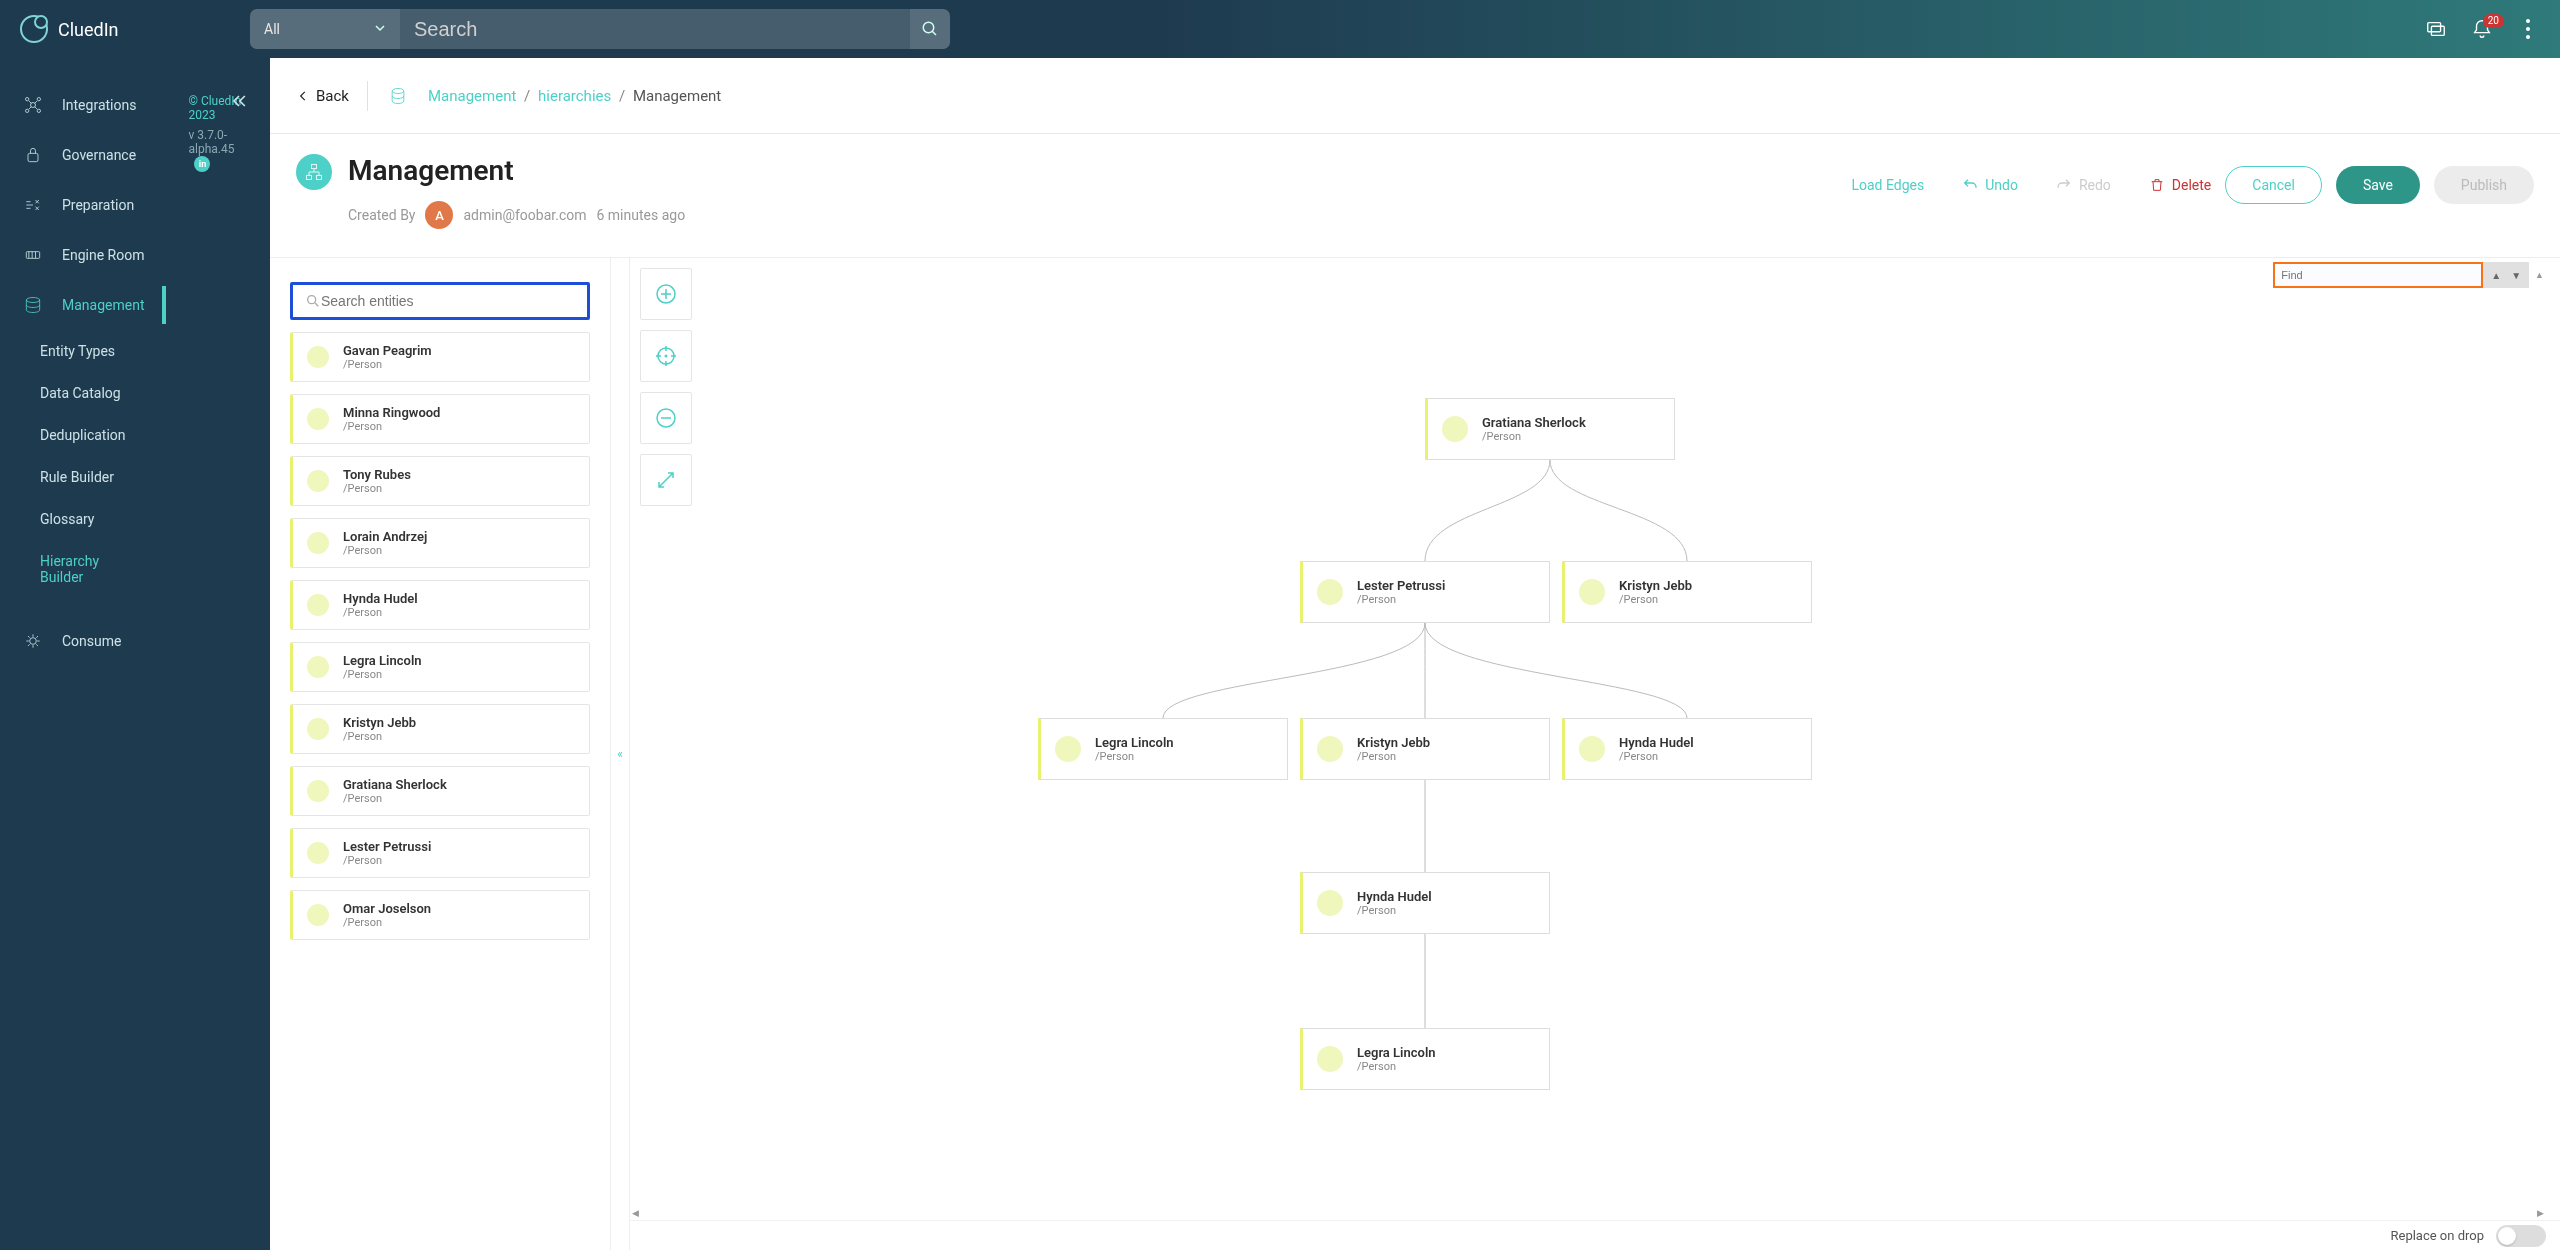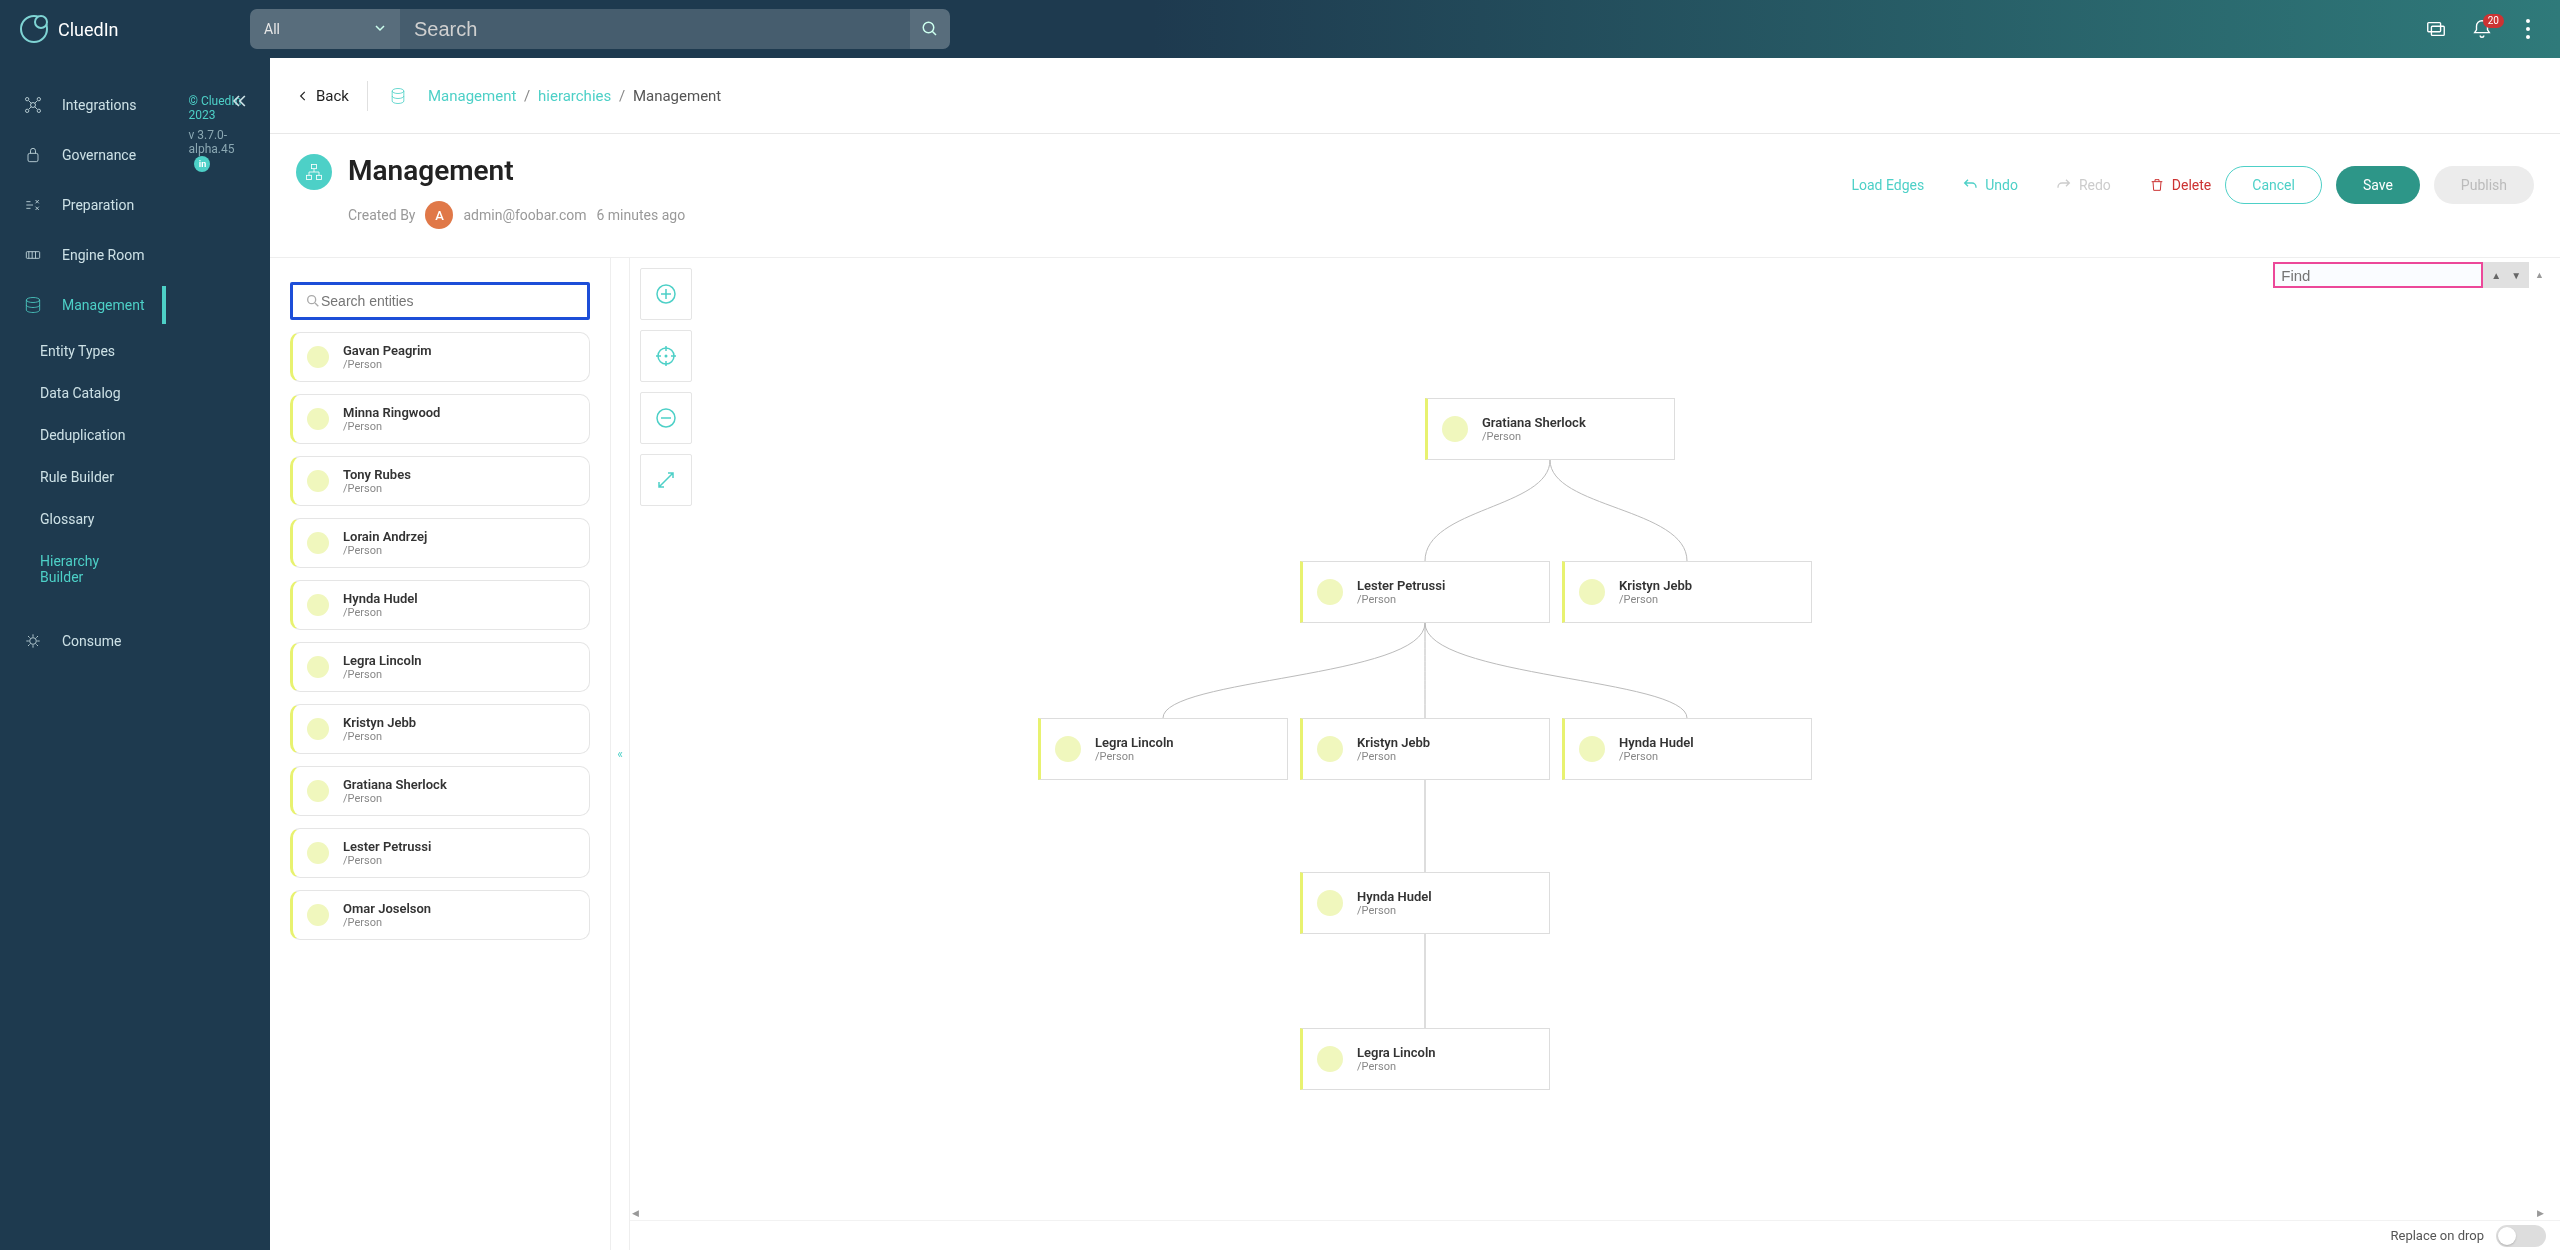--- a/index.html
+++ b/index.html
@@ -66,33 +66,33 @@
 .btn-outline { border-color:#4dd0c7; color:#4dd0c7; background:#fff;}
 .btn-primary { background:#2d9688; color:#fff;}
 .btn-disabled { background:#ececec; color:#bbb; cursor:default;}
 
 .workspace { flex:1; display:flex; min-height:0; position:relative;}
 
 
 .entity-panel { width: 340px; padding:24px 20px; display:flex; flex-direction:column; gap:12px; }
 .entity-search { display:flex; align-items:center; gap:0; border:3px solid #1d4ed8; border-radius:2px; padding:8px 12px; color:#aaa;}
 .entity-search input { border:none; outline:none; flex:1; font-size:14px;}
-.entity-card { border:1px solid #e5e5e5; border-left:3px solid #e8f270; border-radius:10px; padding:10px 14px; display:flex; align-items:center; gap:14px; cursor:grab; background:#fff;}
+.entity-card { border:1px solid #e5e5e5; border-left:3px solid #e8f270; border-radius:2px; padding:10px 14px; display:flex; align-items:center; gap:14px; cursor:grab; background:#fff;}
 .entity-dot { width:22px; height:22px; border-radius:50%; background:#f0f7bd; flex-shrink:0;}
 .entity-name { font-size:13px; font-weight:600; color:#333;}
 .entity-type { font-size:11px; color:#888;}
 
 .collapse-panel { width:20px; display:flex; align-items:center; justify-content:center; border-left:1px solid #eee; border-right:1px solid #eee; cursor:pointer; color:#4dd0c7; font-size:12px;}
 
 
 .canvas-wrap { flex:1; position:relative; background:#fff; overflow:hidden;}
 .canvas-tools { position:absolute; left:10px; top:10px; display:flex; flex-direction:column; gap:10px; z-index:5;}
 .tool-btn { width:52px; height:52px; border:1px solid #e5e5e5; border-radius:2px; background:#fff; display:flex; align-items:center; justify-content:center; cursor:pointer; color:#4dd0c7;}
 .find-bar { position:absolute; right:16px; top:4px; display:flex; align-items:center; z-index:5;}
-.find-input { width:210px; height:26px; border:2px solid #ec4899; padding:0 6px; font-size:15px; background:#fafcff;}
+.find-input { width:210px; height:26px; border:2px solid #f97316; padding:0 6px; font-size:11px; background:#fafcff;}
 .find-btns { background:#e0e0e0; height:26px; display:flex; align-items:center; padding:0 8px; gap:10px; font-size:10px; color:#666;}
 .find-btns span { cursor:pointer;}
 
 .hierarchy-svg { position:absolute; left:0; top:0; width:100%; height:100%;}
 .node { position:absolute; width:250px; height:62px; border:1px solid #ddd; border-left:3px solid #e8f270; background:#fff; display:flex; align-items:center; gap:14px; padding:0 14px;}
 .node .entity-dot { width:26px; height:26px;}
 .node .entity-name{ font-size:13px;}
 .node .entity-type { font-size:11px;}
 
 .canvas-footer { position:absolute; left:0; right:0; bottom:0; height:30px; display:flex; align-items:center; justify-content:flex-end; padding:0 14px; gap:12px; border-top:1px solid #f2f2f2; font-size:13px; color:#555;z-index:5; background:#fff;}

